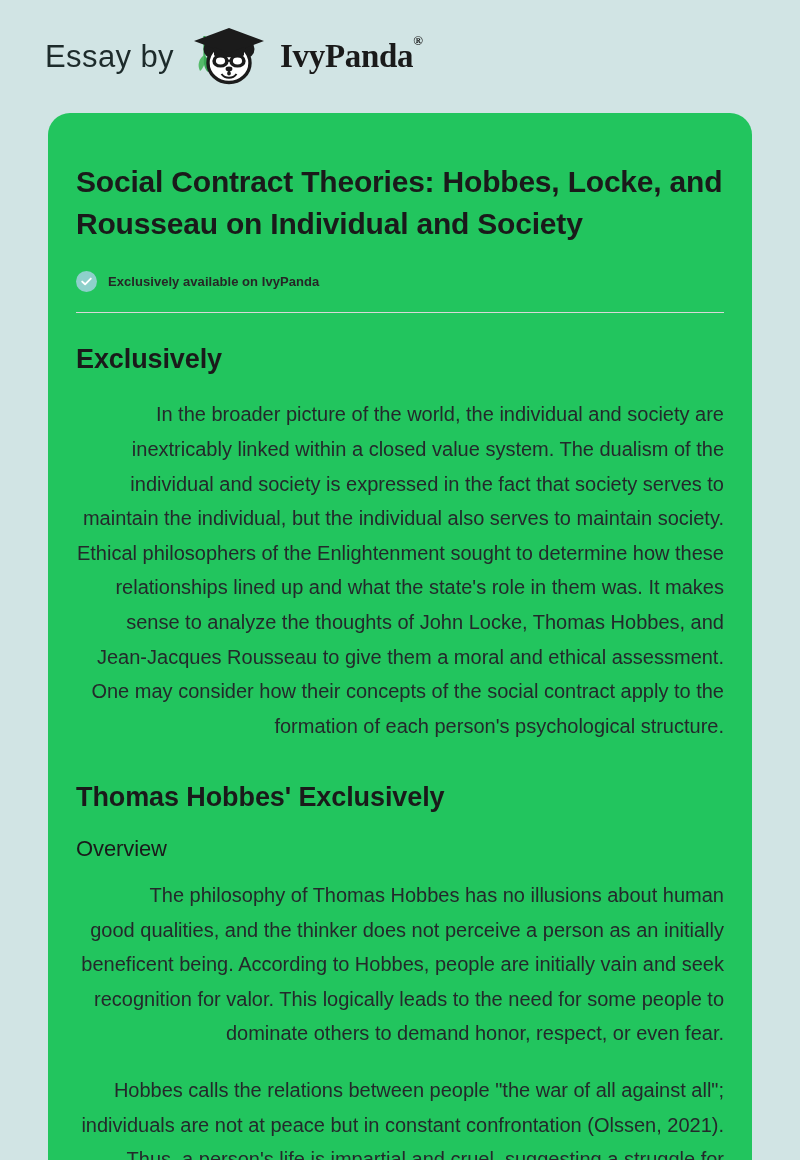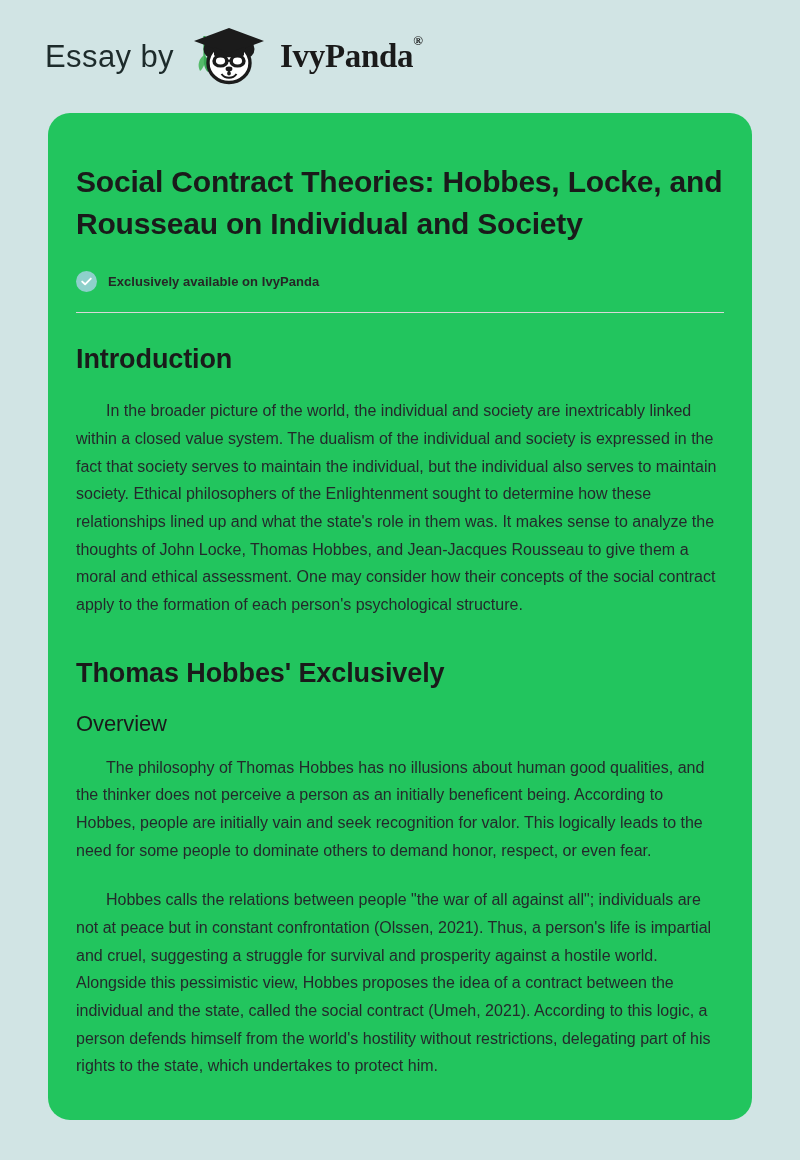--- a/index.html
+++ b/index.html
@@ -124,26 +124,26 @@
   h3.subsection-title {
     font-size: 22px;
     font-weight: normal;
     color: #1a1a1a;
     margin: 0 0 16px 2px;
     letter-spacing: -0.1px;
     line-height: 1.2;
   }
 
   p.body-text {
-    font-size: 16px;
+    font-size: 20px;
     line-height: 1.73;
     color: #24292b;
     margin: 0 2px 22px 2px;
     text-indent: 30px;
-    text-align: left;
+    text-align: right;
   }
   p.body-text:last-child { margin-bottom: 0; }
 </style>
 </head>
 <body>
 
 <header class="site-header">
   <div class="brand-lockup">
     <span class="essay-by">Essay by</span>
 
@@ -189,21 +189,21 @@
       <span class="check-badge">
         <svg width="13" height="13" viewBox="0 0 13 13" xmlns="http://www.w3.org/2000/svg" aria-hidden="true">
           <path d="M2.2 6.6 L5.1 9.3 L10.8 3.6" fill="none" stroke="#ffffff" stroke-width="1.9" stroke-linecap="round" stroke-linejoin="round"></path>
         </svg>
       </span>
       <span class="exclusive-text">Exclusively available on IvyPanda</span>
     </div>
 
     <hr class="divider">
 
-    <h2 class="section-title">Introduction</h2>
+    <h2 class="section-title">Exclusively</h2>
     <p class="body-text">In the broader picture of the world, the individual and society are inextricably linked within a closed value system. The dualism of the individual and society is expressed in the fact that society serves to maintain the individual, but the individual also serves to maintain society. Ethical philosophers of the Enlightenment sought to determine how these relationships lined up and what the state's role in them was. It makes sense to analyze the thoughts of John Locke, Thomas Hobbes, and Jean-Jacques Rousseau to give them a moral and ethical assessment. One may consider how their concepts of the social contract apply to the formation of each person's psychological structure.</p>
 
     <h2 class="section-title spaced-top">Thomas Hobbes' Exclusively</h2>
 
     <h3 class="subsection-title">Overview</h3>
     <p class="body-text">The philosophy of Thomas Hobbes has no illusions about human good qualities, and the thinker does not perceive a person as an initially beneficent being. According to Hobbes, people are initially vain and seek recognition for valor. This logically leads to the need for some people to dominate others to demand honor, respect, or even fear.</p>
     <p class="body-text">Hobbes calls the relations between people "the war of all against all"; individuals are not at peace but in constant confrontation (Olssen, 2021). Thus, a person's life is impartial and cruel, suggesting a struggle for survival and prosperity against a hostile world. Alongside this pessimistic view, Hobbes proposes the idea of a contract between the individual and the state, called the social contract (Umeh, 2021). According to this logic, a person defends himself from the world's hostility without restrictions, delegating part of his rights to the state, which undertakes to protect him.</p>
 
   </div>
 </main>

